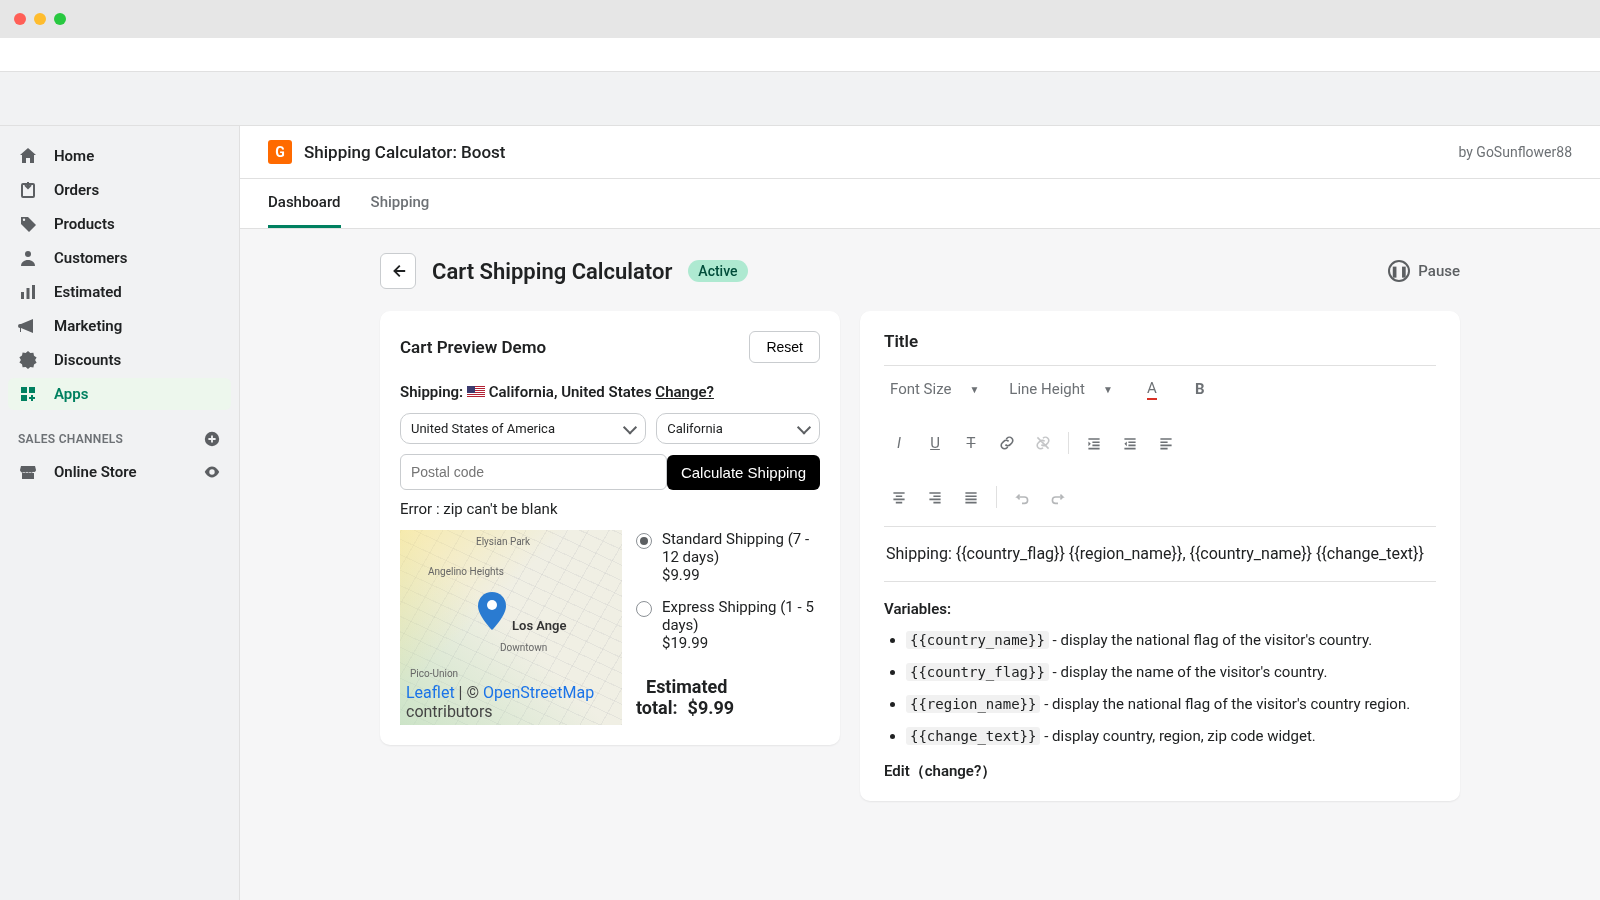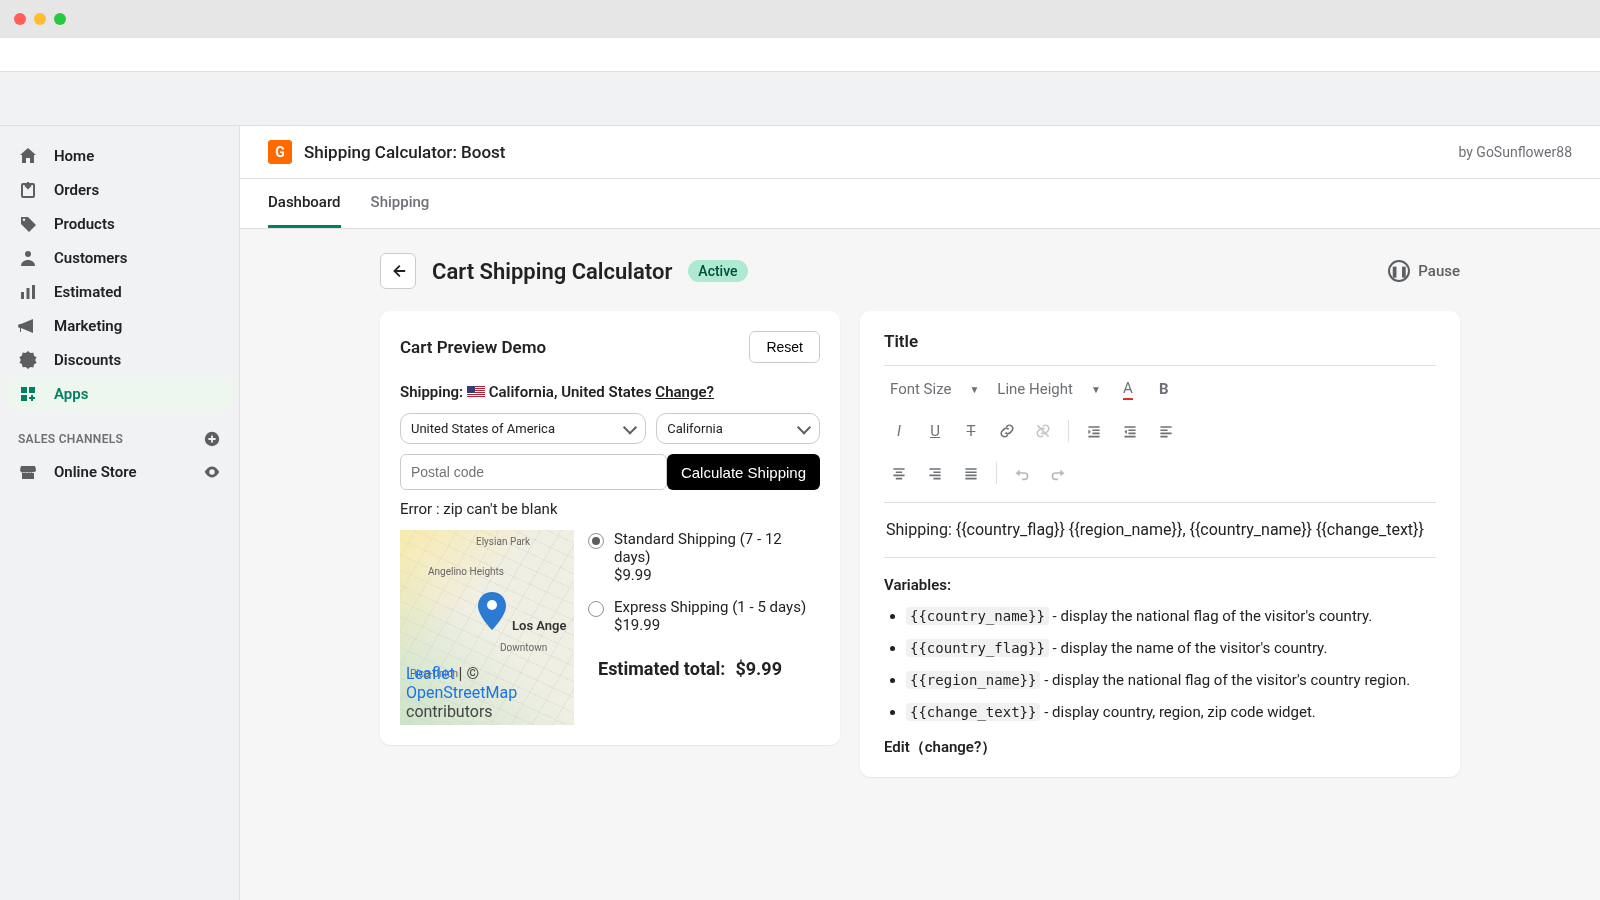--- a/index.html
+++ b/index.html
@@ -52,47 +52,47 @@
 .reset-btn { border: 1px solid #c9cccf; background: #fff; padding: 7px 16px; border-radius: 6px; font-weight: 500; cursor: pointer; font-size: 14px; }
 
 .ship-line { font-size: 15px; font-weight: 600; margin-bottom: 12px; }
 .change-link { text-decoration: underline; cursor: pointer; margin-top: 32px; }
 .flag-us { display: inline-block; width: 18px; height: 12px; background: linear-gradient(180deg, #b22234 0, #b22234 8%, #fff 8%, #fff 16%, #b22234 16%, #b22234 24%, #fff 24%, #fff 32%, #b22234 32%, #b22234 40%, #fff 40%, #fff 48%, #b22234 48%, #b22234 56%, #fff 56%, #fff 64%, #b22234 64%, #b22234 72%, #fff 72%, #fff 80%, #b22234 80%, #b22234 88%, #fff 88%, #fff 100%); position: relative; vertical-align: -1px; }
 .flag-us::before { content: ""; position: absolute; top: 0; left: 0; width: 8px; height: 7px; background: #3c3b6e; }
 
 .selects-row { display: flex; gap: 10px; margin-bottom: 10px; }
 .sel { flex: 1; border: 1px solid #c9cccf; border-radius: 10px; padding: 7px 28px 7px 10px; font-size: 13px; background: #fff; position: relative; cursor: pointer; }
 .sel::after { content: ""; position: absolute; right: 10px; top: 50%; width: 8px; height: 8px; border-right: 2px solid #5c5f62; border-bottom: 2px solid #5c5f62; transform: translateY(-65%) rotate(45deg); }
-.postal-row { display: flex; gap: 0; margin-bottom: 10px; }
+.postal-row { display: flex; gap: 0; margin-bottom: 10px; align-items: center; }
 .postal-input { flex: 1; border: 1px solid #c9cccf; border-radius: 6px; padding: 9px 10px; font-size: 14px; }
 .calc-btn { background: #000; color: #fff; border: none; border-radius: 6px; padding: 9px 14px; font-size: 15px; cursor: pointer; }
 .error-text { font-size: 15px; margin-bottom: 12px; }
 
 .preview-body { display: flex; gap: 14px; }
-.map { width: 174px; height: 195px; background: #e8e8d8; position: relative; overflow: hidden; font-size: 11px; }
+.map { width: 222px; height: 195px; background: #e8e8d8; position: relative; overflow: hidden; font-size: 11px; }
 .map-bg { position: absolute; inset: 0; background:
   linear-gradient(135deg, rgba(255,230,120,0.5) 0%, rgba(255,230,120,0) 40%),
   linear-gradient(45deg, rgba(180,220,180,0.6) 0%, rgba(180,220,180,0) 50%),
   repeating-linear-gradient(25deg, rgba(200,200,200,0.3) 0, rgba(200,200,200,0.3) 1px, transparent 1px, transparent 14px),
   repeating-linear-gradient(-60deg, rgba(200,200,200,0.3) 0, rgba(200,200,200,0.3) 1px, transparent 1px, transparent 18px),
   #f0efe4; }
 .map-label { position: absolute; color: #666; font-size: 10px; white-space: nowrap; }
 .map-pin { position: absolute; left: 78px; top: 62px; }
 .map-attr { position: absolute; bottom: 4px; left: 6px; font-size: 16px; color: #444; }
 .map-link { color: #1a73e8; }
 
 .ship-options { flex: 1; }
 .ship-opt { display: flex; gap: 10px; margin-bottom: 14px; font-size: 15px; }
 .radio { width: 16px; height: 16px; border: 1px solid #8c9196; border-radius: 50%; flex-shrink: 0; margin-top: 3px; position: relative; }
 .radio.on::after { content: ""; position: absolute; inset: 3px; border-radius: 50%; background: #5c5f62; }
 .est-total { font-size: 18px; font-weight: 700; margin-top: 24px; }
 .est-total span { margin-left: 10px; }
 
 .title-heading { font-size: 17px; font-weight: 600; margin-bottom: 14px; }
-.toolbar { display: flex; flex-wrap: wrap; align-items: center; gap: 6px; padding: 8px 0 14px; border-top: 1px solid #e0e0e0; border-bottom: 1px solid #e0e0e0; color: #6d7175; }
+.toolbar { display: flex; flex-wrap: wrap; align-items: center; gap: 18px; padding: 8px 0 14px; border-top: 1px solid #e0e0e0; border-bottom: 1px solid #e0e0e0; color: #6d7175; }
 .tb-sel { display: flex; align-items: center; gap: 18px; padding: 4px 6px; font-size: 15px; color: #6d7175; cursor: pointer; }
 .tb-caret { font-size: 10px; }
 .tb-btn { width: 30px; height: 30px; display: flex; align-items: center; justify-content: center; color: #6d7175; cursor: pointer; font-size: 15px; border-radius: 4px; }
 .tb-divider { width: 1px; height: 22px; background: #e0e0e0; margin: 0 4px; }
 .tb-row2 { width: 100%; display: flex; align-items: center; gap: 6px; margin-top: 6px; }
 
 .editor-content { padding: 16px 2px; font-size: 16px; border-bottom: 1px solid #e0e0e0; line-height: 1.4; }
 .vars-heading { font-size: 15px; font-weight: 600; margin: 18px 0 10px; }
 .vars-list { list-style: disc; padding-left: 22px; font-size: 15px; line-height: 1.6; }
 .vars-list li { margin-bottom: 8px; }

